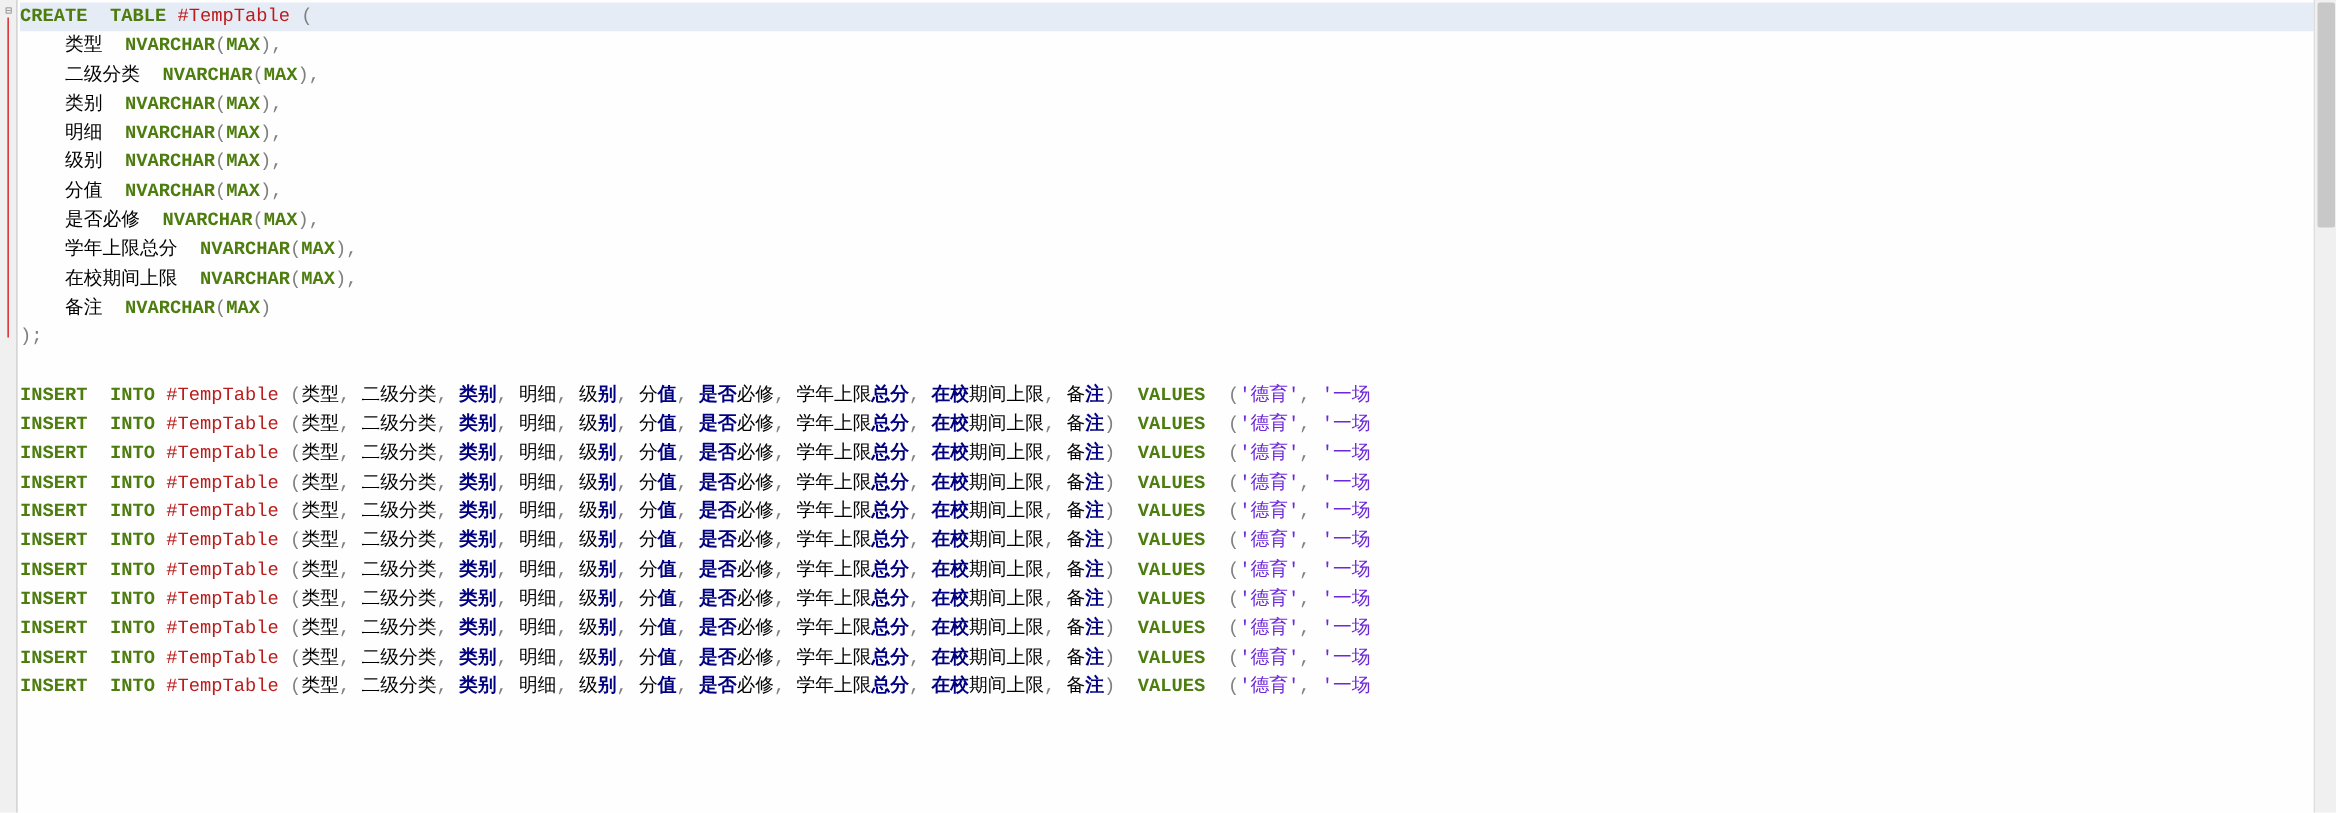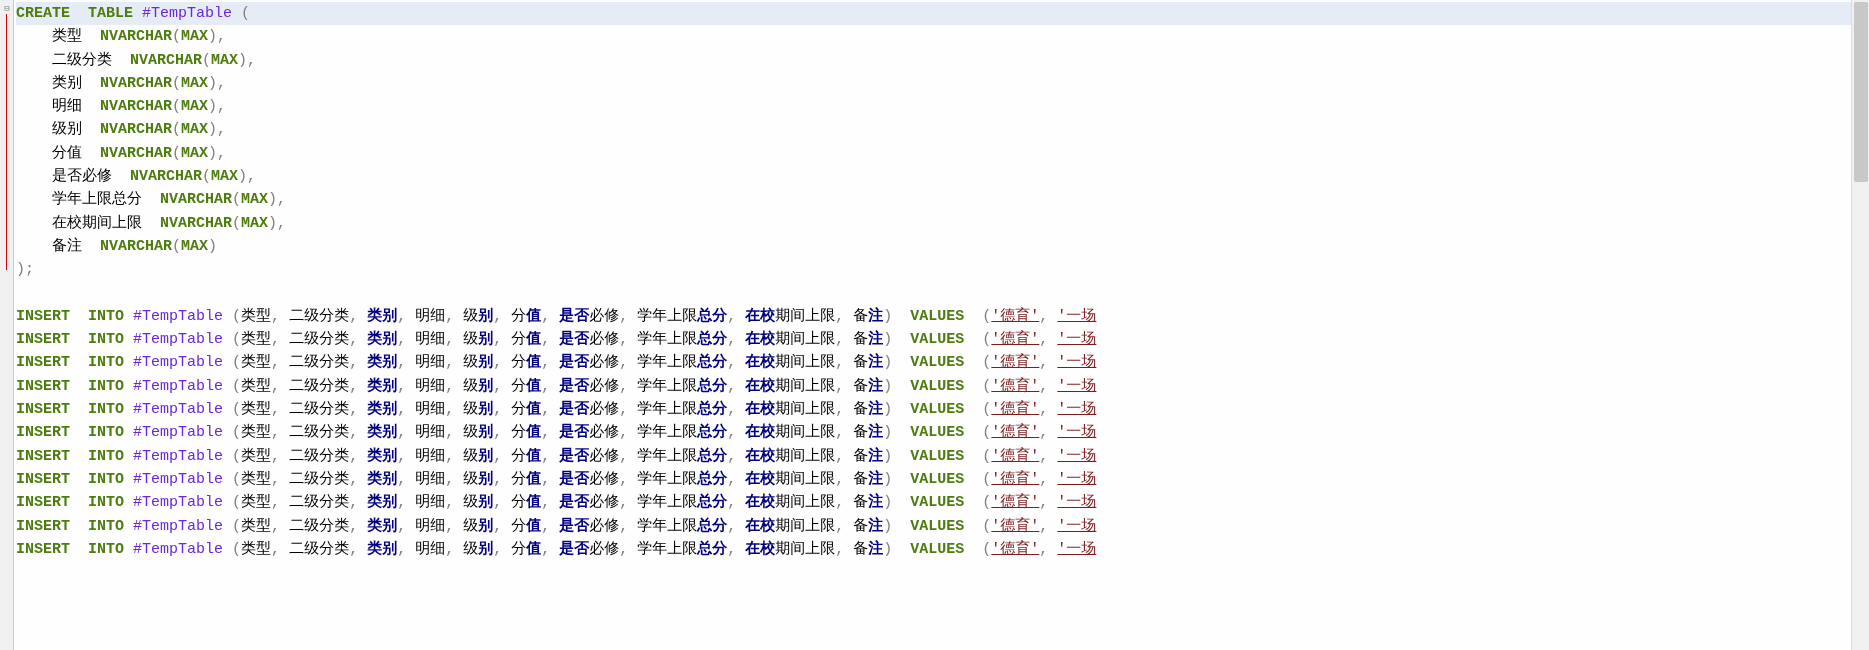--- a/index.html
+++ b/index.html
@@ -53,23 +53,23 @@
       position: relative;
     }
     .line {
       height: 23.3px;
       display: block;
     }
     .line.highlight {
       background: #e6ecf5;
     }
     .kw-blue { color: #4d7c0f; font-weight: bold; }
-    .kw-teal { color: #6d28d9; }
+    .kw-teal { color: #b91c1c; }
     .kw-black { color: #000000; }
-    .kw-str { color: #7f1d1d; text-decoration: underline; }
+    .kw-str { color: #6d28d9; }
     .kw-paren { color: #808080; }
     .kw-navy { color: #000080; font-weight: bold; }
     .scrollbar-v {
       position: absolute;
       right: 0;
       top: 0;
       width: 18px;
       height: 100%;
       background: #f0f0f0;
       border-left: 1px solid #ddd;

